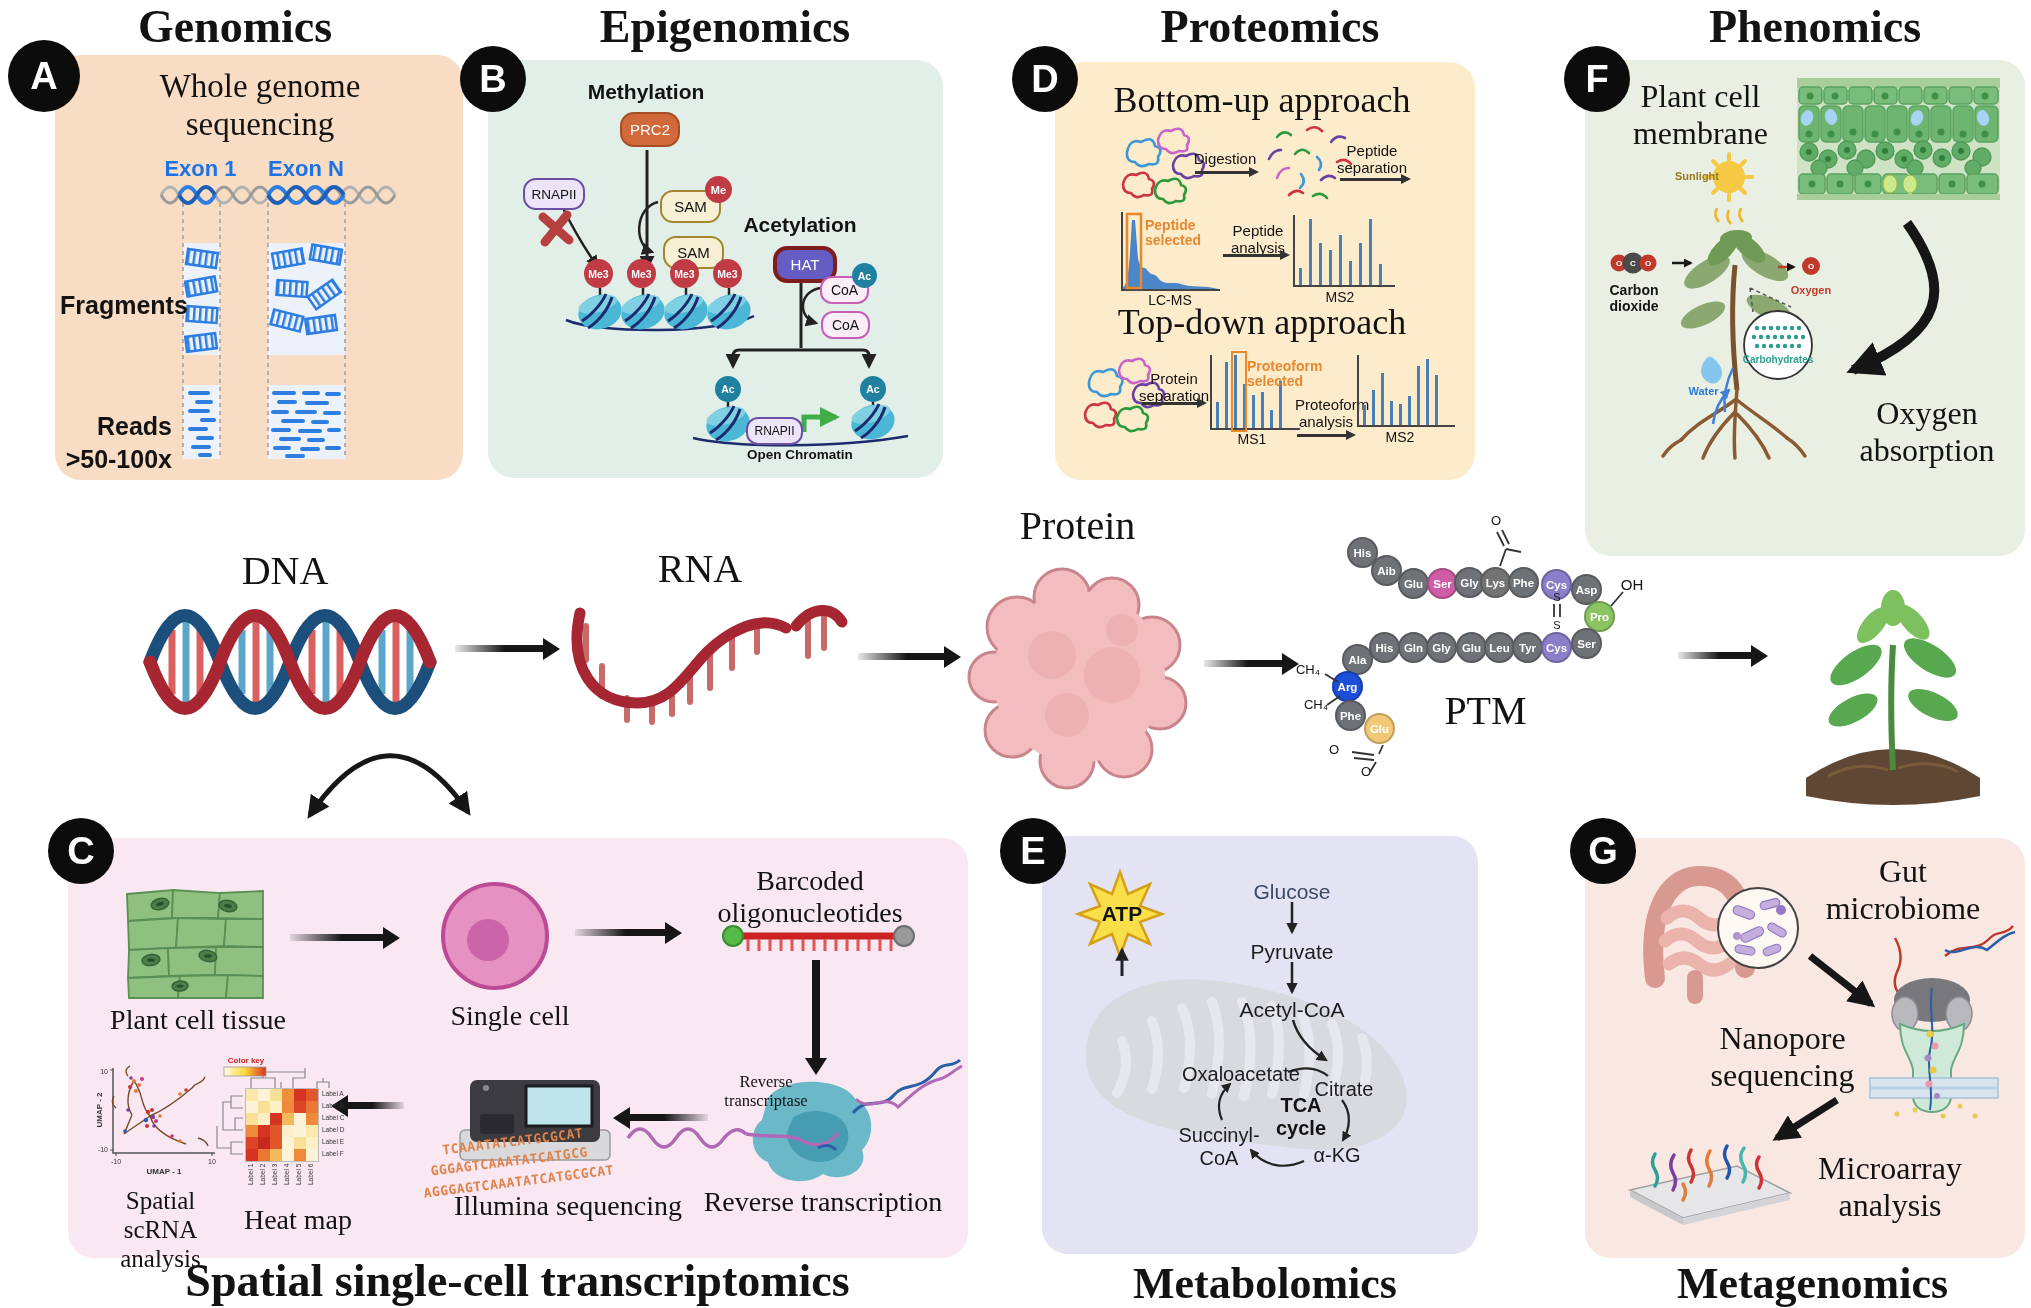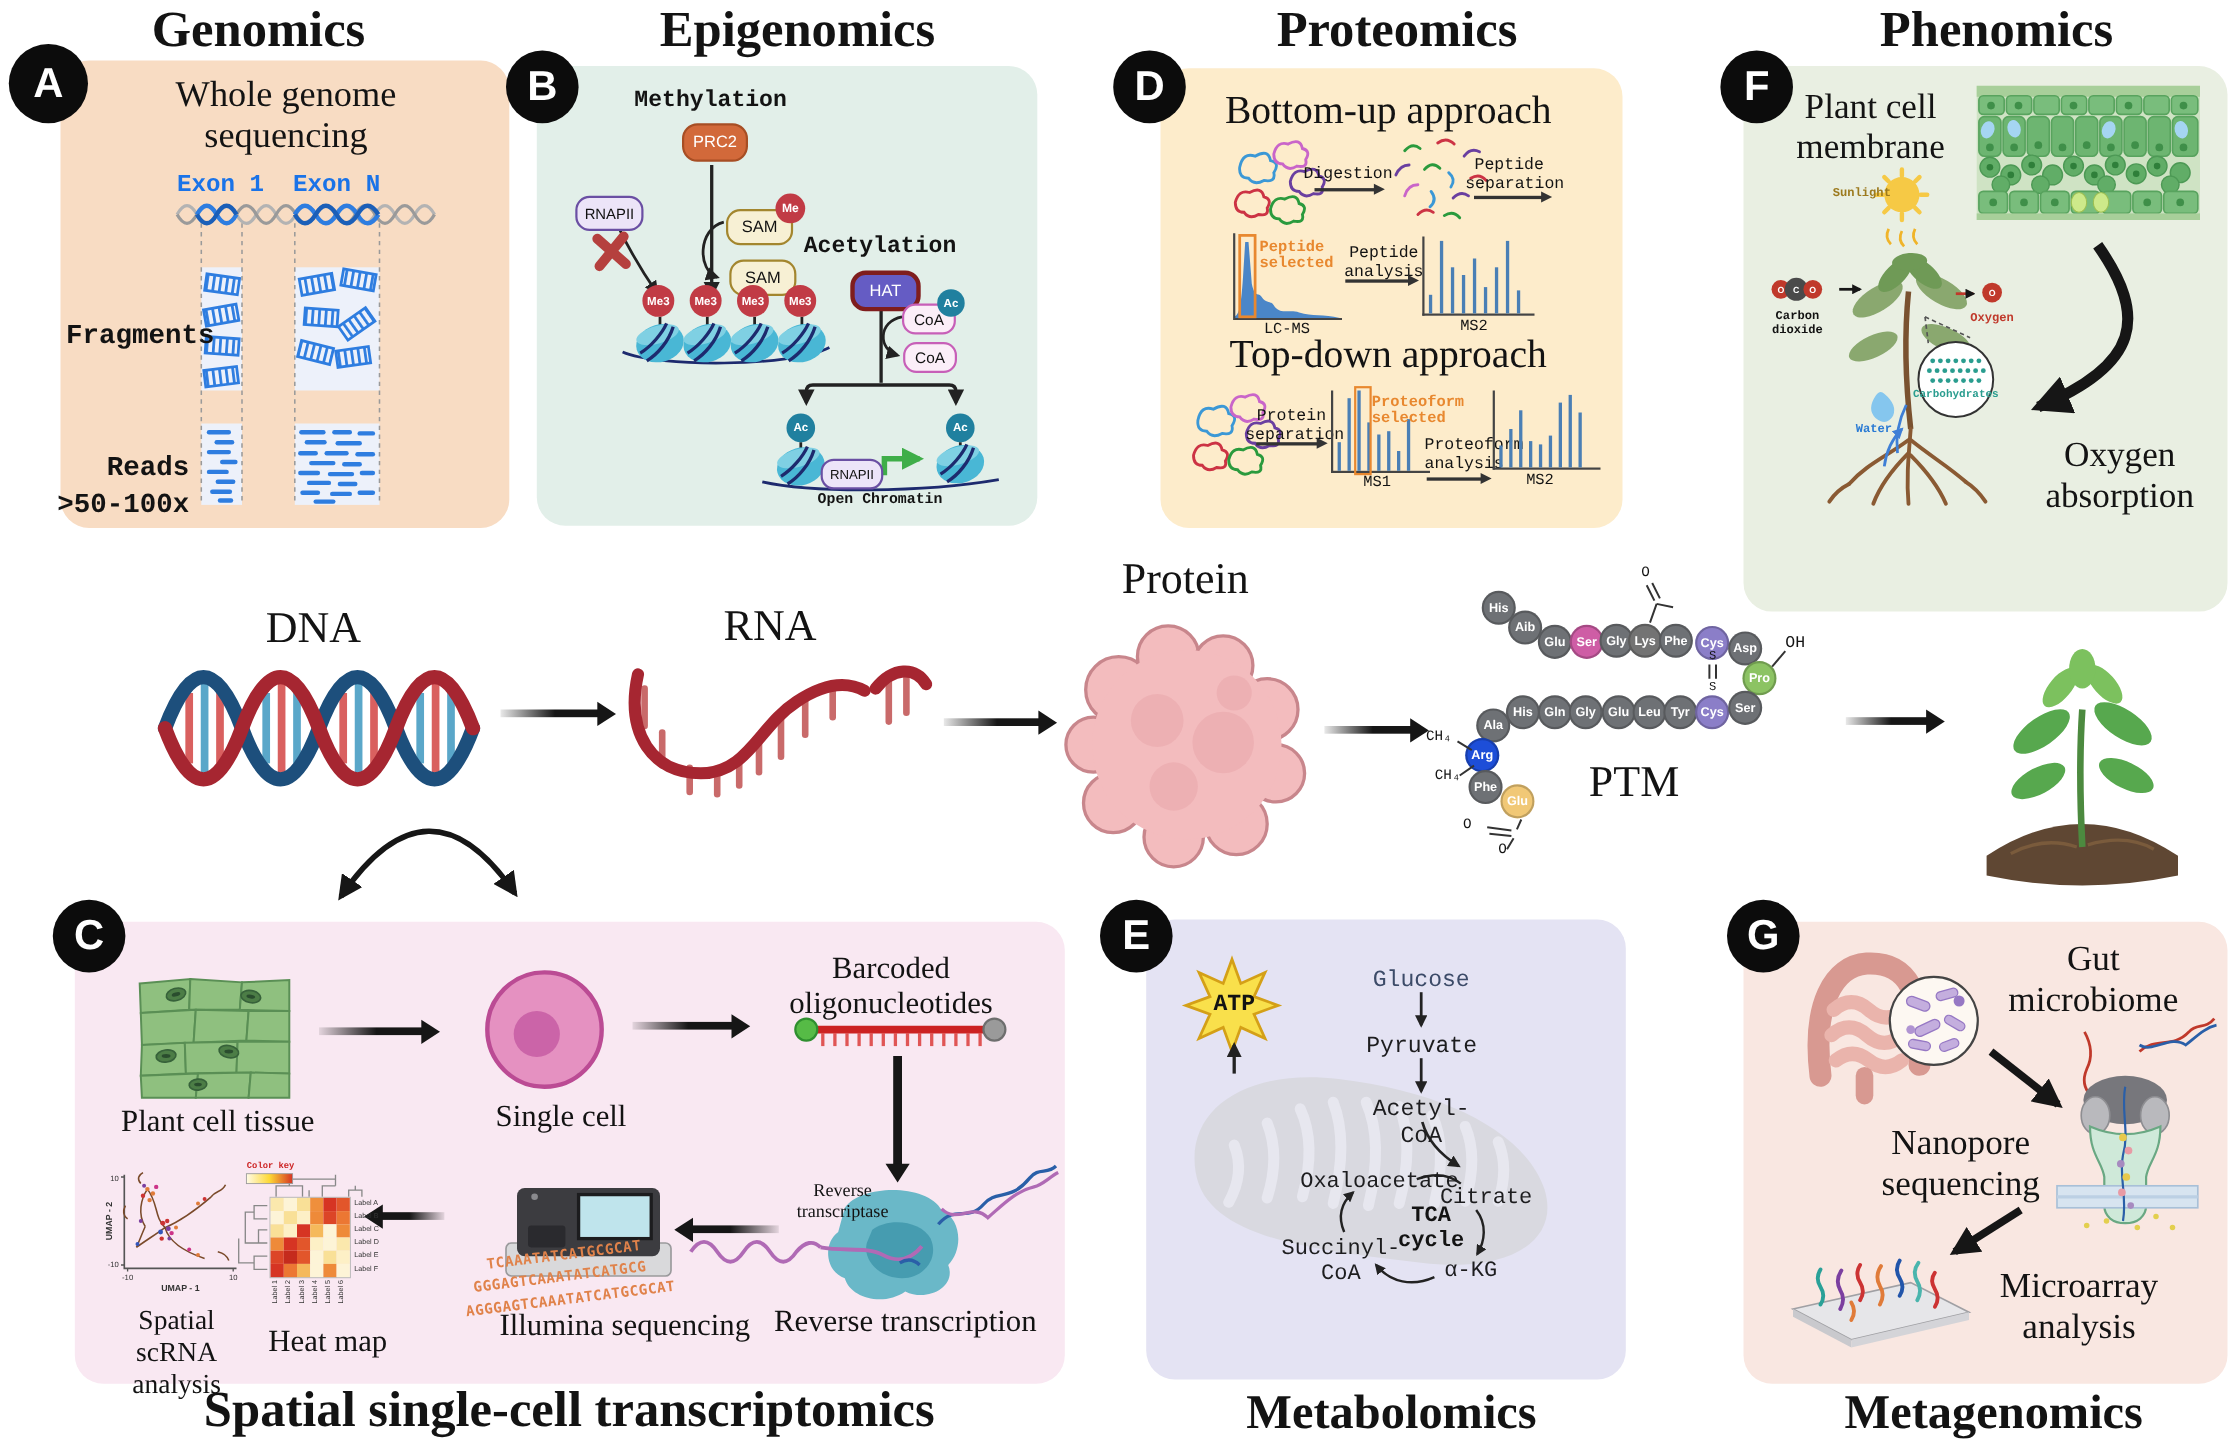--- a/index.html
+++ b/index.html
@@ -1,19 +1,19 @@
 <!DOCTYPE html>
 <html><head>
 <meta charset="utf-8">
 <style>
 html,body{margin:0;padding:0;background:#fff}
 .canvas{position:relative;width:2031px;height:1308px;background:#fff;overflow:hidden;font-family:"Liberation Sans","DejaVu Sans",sans-serif}
 .panel{position:absolute;border-radius:26px}
 .t{position:absolute;font-family:"Liberation Serif",serif;color:#131313;text-align:center;line-height:1.16}
-.sans{font-family:Liberation Mono, monospace}
+.sans{font-family:Liberation Sans, sans-serif}
 .b{font-weight:bold}
 .lt{text-align:left}.rt{text-align:right}
 .badge{position:absolute;width:66px;height:66px;border-radius:50%;background:#0c0c0c;color:#fff;display:flex;align-items:center;justify-content:center;font:bold 38px "Liberation Sans",sans-serif}
 .box{position:absolute;display:flex;align-items:center;justify-content:center;border-radius:12px;font-family:"Liberation Sans",sans-serif;color:#111}
 .circ{position:absolute;border-radius:50%;display:flex;align-items:center;justify-content:center;color:#fff;font-family:"Liberation Sans",sans-serif;font-weight:bold}
 .rc{position:absolute;width:31px;height:31px;border-radius:50%;background:#6e7175;color:#fff;display:flex;align-items:center;justify-content:center;font:bold 11.5px "Liberation Sans",sans-serif;box-shadow:inset 0 0 0 2px rgba(0,0,0,.2)}
 .rc-pink{background:#ce5da5}.rc-blue{background:#737373}.rc-purple{background:#8b7ec8}.rc-green{background:#8cc363}.rc-orange{background:#1d4ed8}.rc-yellow{background:#f1c876}
 .ar{position:absolute;background:linear-gradient(90deg,rgba(40,40,40,.1),#161616 55%);height:7px}
 .ar:after{content:"";position:absolute;right:-15px;top:50%;transform:translateY(-50%);border-left:17px solid #161616;border-top:11px solid transparent;border-bottom:11px solid transparent}
 .arl{position:absolute;background:linear-gradient(270deg,rgba(40,40,40,.1),#161616 55%);height:7px}
@@ -449,21 +449,21 @@
         </g>
       </g>
       <path d="M120,300 q-8,12 0,20 q10,8 16,-2 q4,-10 -8,-20 q-4,-4 -8,2z" fill="#85c6ee"></path>
       <path d="M322,163 C368,228 360,272 268,310" fill="none" stroke="#161616" stroke-width="10" marker-end="url(#mF)"></path>
     </svg>
     <div class="t sans b rt" style="left:72px;top:110px;width:62px;font-size:11px;color:#9c7a1e">Sunlight</div>
     <div class="circ" style="left:27px;top:196px;width:14px;height:14px;font-size:8px;background:transparent">O</div>
     <div class="circ" style="left:41px;top:196px;width:14px;height:14px;font-size:8px;background:transparent">C</div>
     <div class="circ" style="left:56px;top:196px;width:14px;height:14px;font-size:8px;background:transparent">O</div>
     <div class="circ" style="left:219px;top:199px;width:14px;height:14px;font-size:8px;background:transparent">O</div>
-    <div class="t sans b" style="left:3px;top:222px;width:92px;font-size:11px">Carbon dioxide</div>
+    <div class="t sans b" style="left:3px;top:222px;width:92px;font-size:14px">Carbon dioxide</div>
     <div class="t sans b" style="left:201px;top:224px;width:50px;font-size:11px;color:#c0392b">Oxygen</div>
     <div class="t sans b" style="left:150px;top:294px;width:86px;font-size:10px;color:#2a9d8f">Carbohydrates</div>
     <div class="t sans b" style="left:96px;top:325px;width:45px;font-size:11px;color:#2b7bd4">Water</div>
     <div class="t" style="left:252px;top:335px;width:180px;font-size:32px">Oxygen absorption</div>
   </div>
   <div class="badge" style="left:1564px;top:46px">F</div>
 
   <div class="t" style="left:200px;top:548px;width:170px;font-size:40px">DNA</div>
   <div class="t" style="left:615px;top:546px;width:170px;font-size:40px">RNA</div>
   <div class="t" style="left:990px;top:503px;width:175px;font-size:40px">Protein</div>

